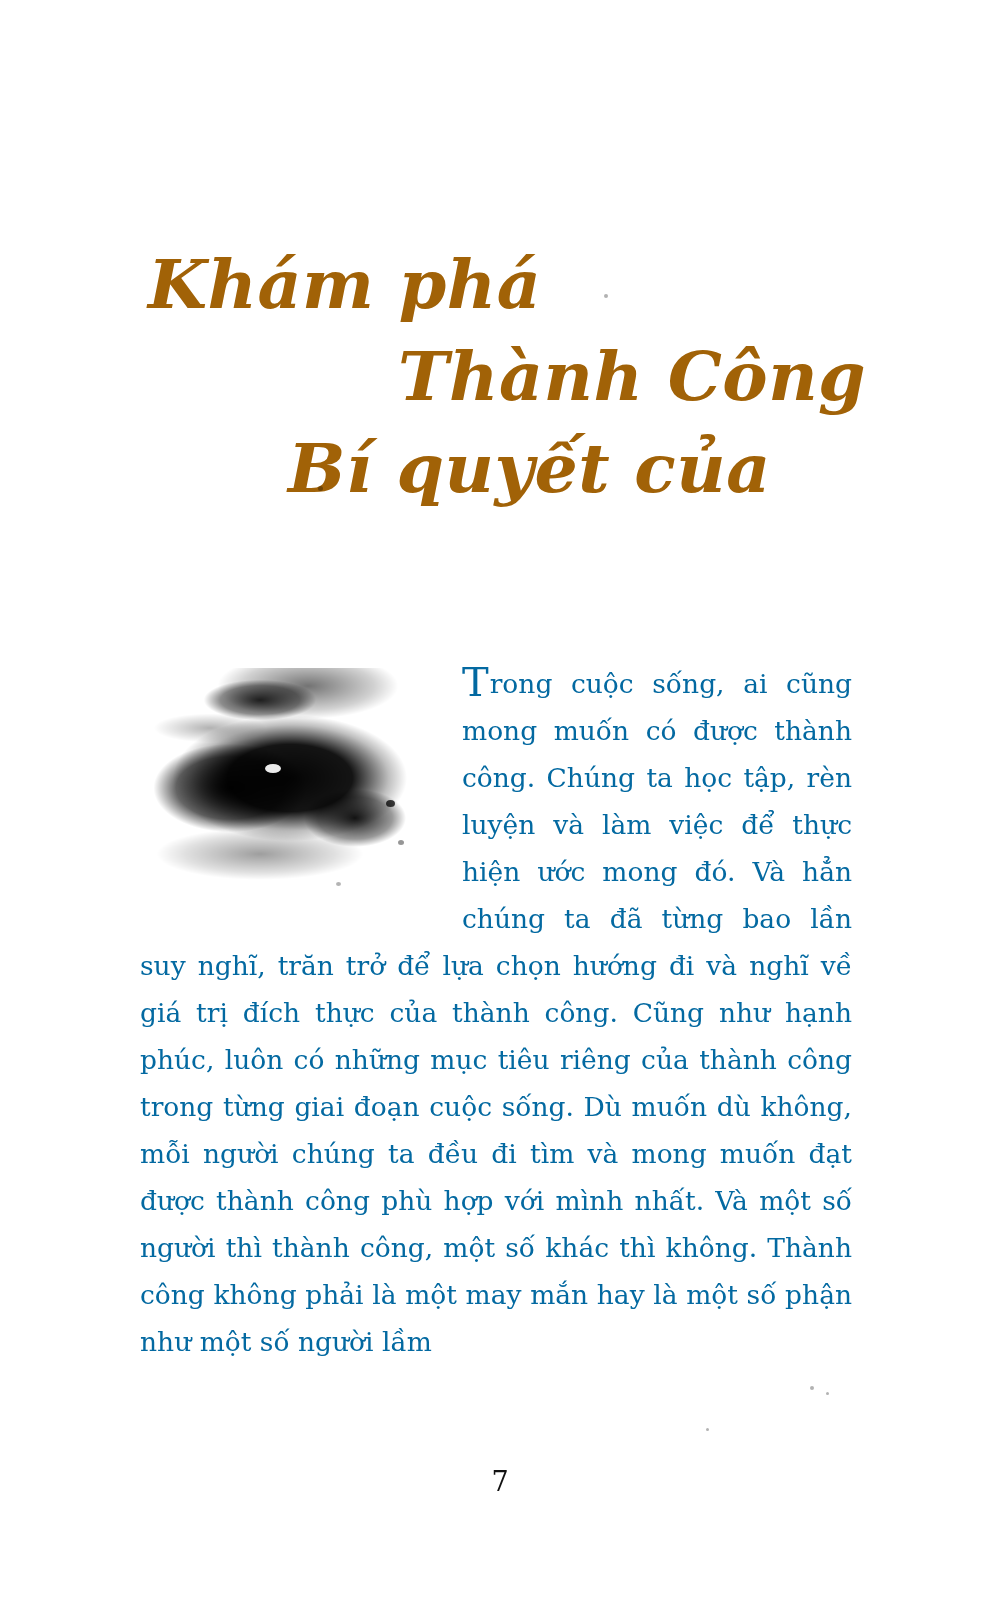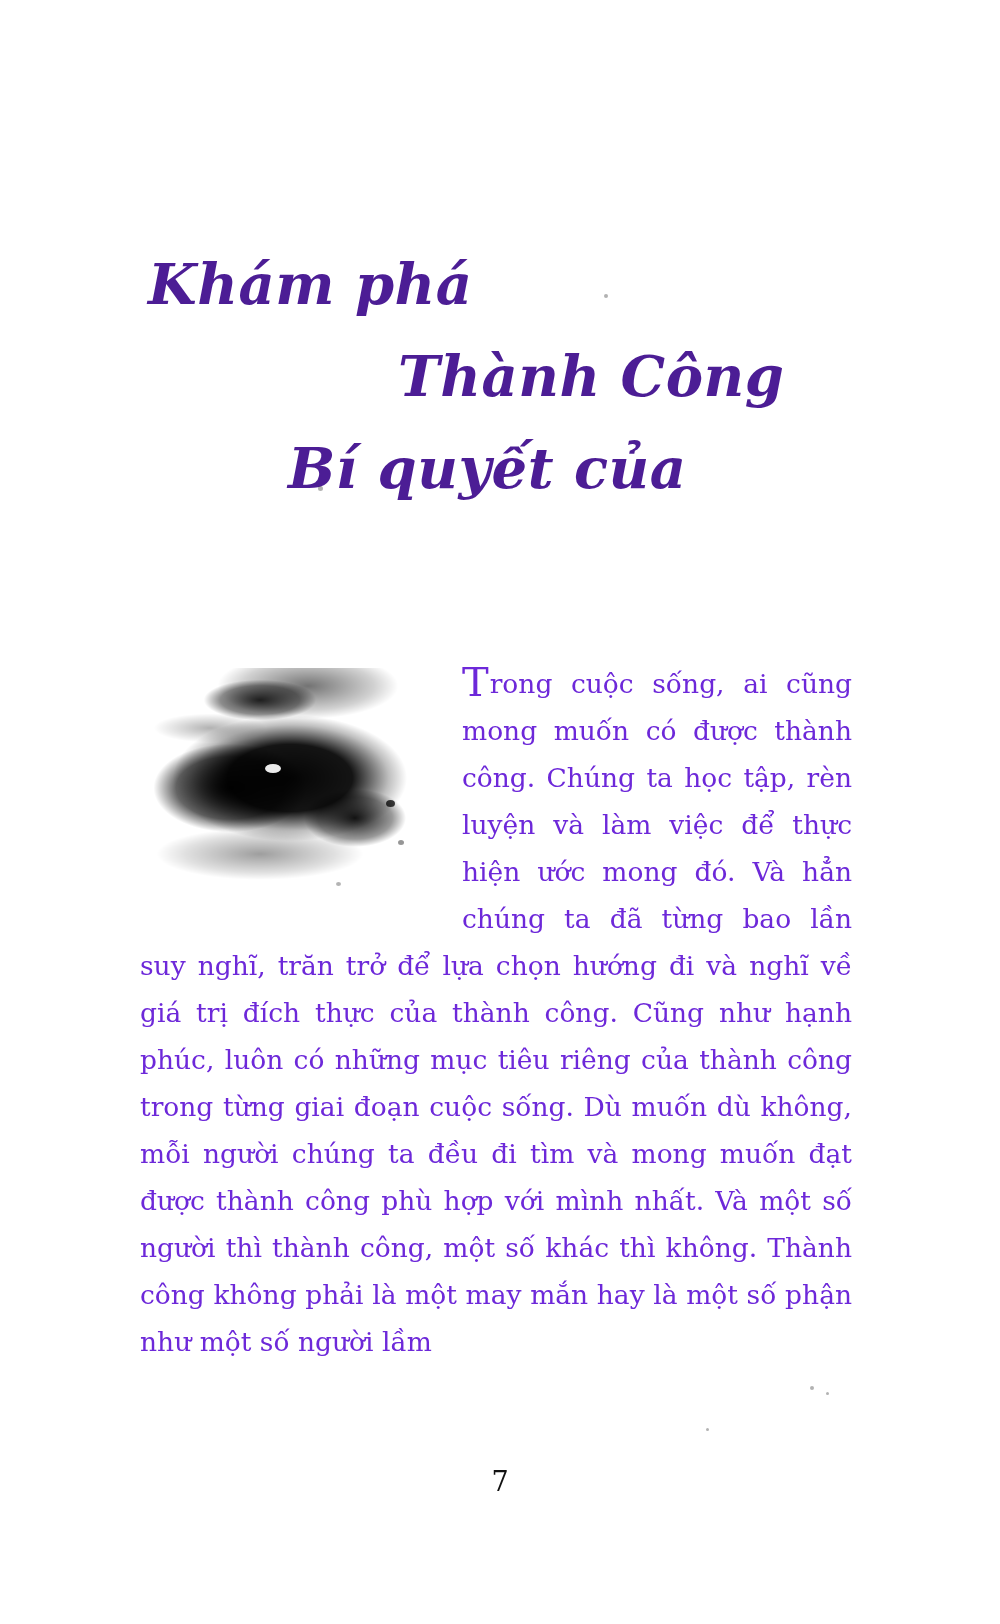--- a/index.html
+++ b/index.html
@@ -28,24 +28,24 @@
     left: 0;
     top: 238px;
     width: 1000px;
     padding: 0 90px 0 120px;
     box-sizing: border-box;
   }
   .title-line {
     font-family: "DejaVu Serif", serif;
     font-style: italic;
     font-weight: 700;
-    font-size: 56px;
+    font-size: 68px;
     line-height: 92px;
     letter-spacing: 0.5px;
-    color: #4c1d95;
+    color: #a16207;
     white-space: nowrap;
   }
   .title-line-1 { text-align: left; padding-left: 28px; }
   .title-line-2 { text-align: left; padding-left: 168px; }
   .title-line-3 { text-align: left; padding-left: 278px; }
 
   
   .body-wrap {
     position: absolute;
     left: 140px;
@@ -95,21 +95,21 @@
   .ink-figure .speck-a { left: 246px; top: 132px; width: 9px; height: 7px; }
   .ink-figure .speck-b { left: 258px; top: 172px; width: 6px; height: 5px; opacity:.55;}
   .ink-figure .speck-c { left: 196px; top: 214px; width: 5px; height: 4px; opacity:.4;}
 
   .body-text {
     font-family: "DejaVu Serif", serif;
     font-size: 26.5px;
     line-height: 47px;
     text-align: justify;
     text-justify: inter-word;
-    color: #6d28d9;
+    color: #0369a1;
     hyphens: none;
   }
   .dropcap {
     font-size: 40px;
     line-height: 40px;
     vertical-align: -3px;
     padding-right: 1px;
   }
 
   

